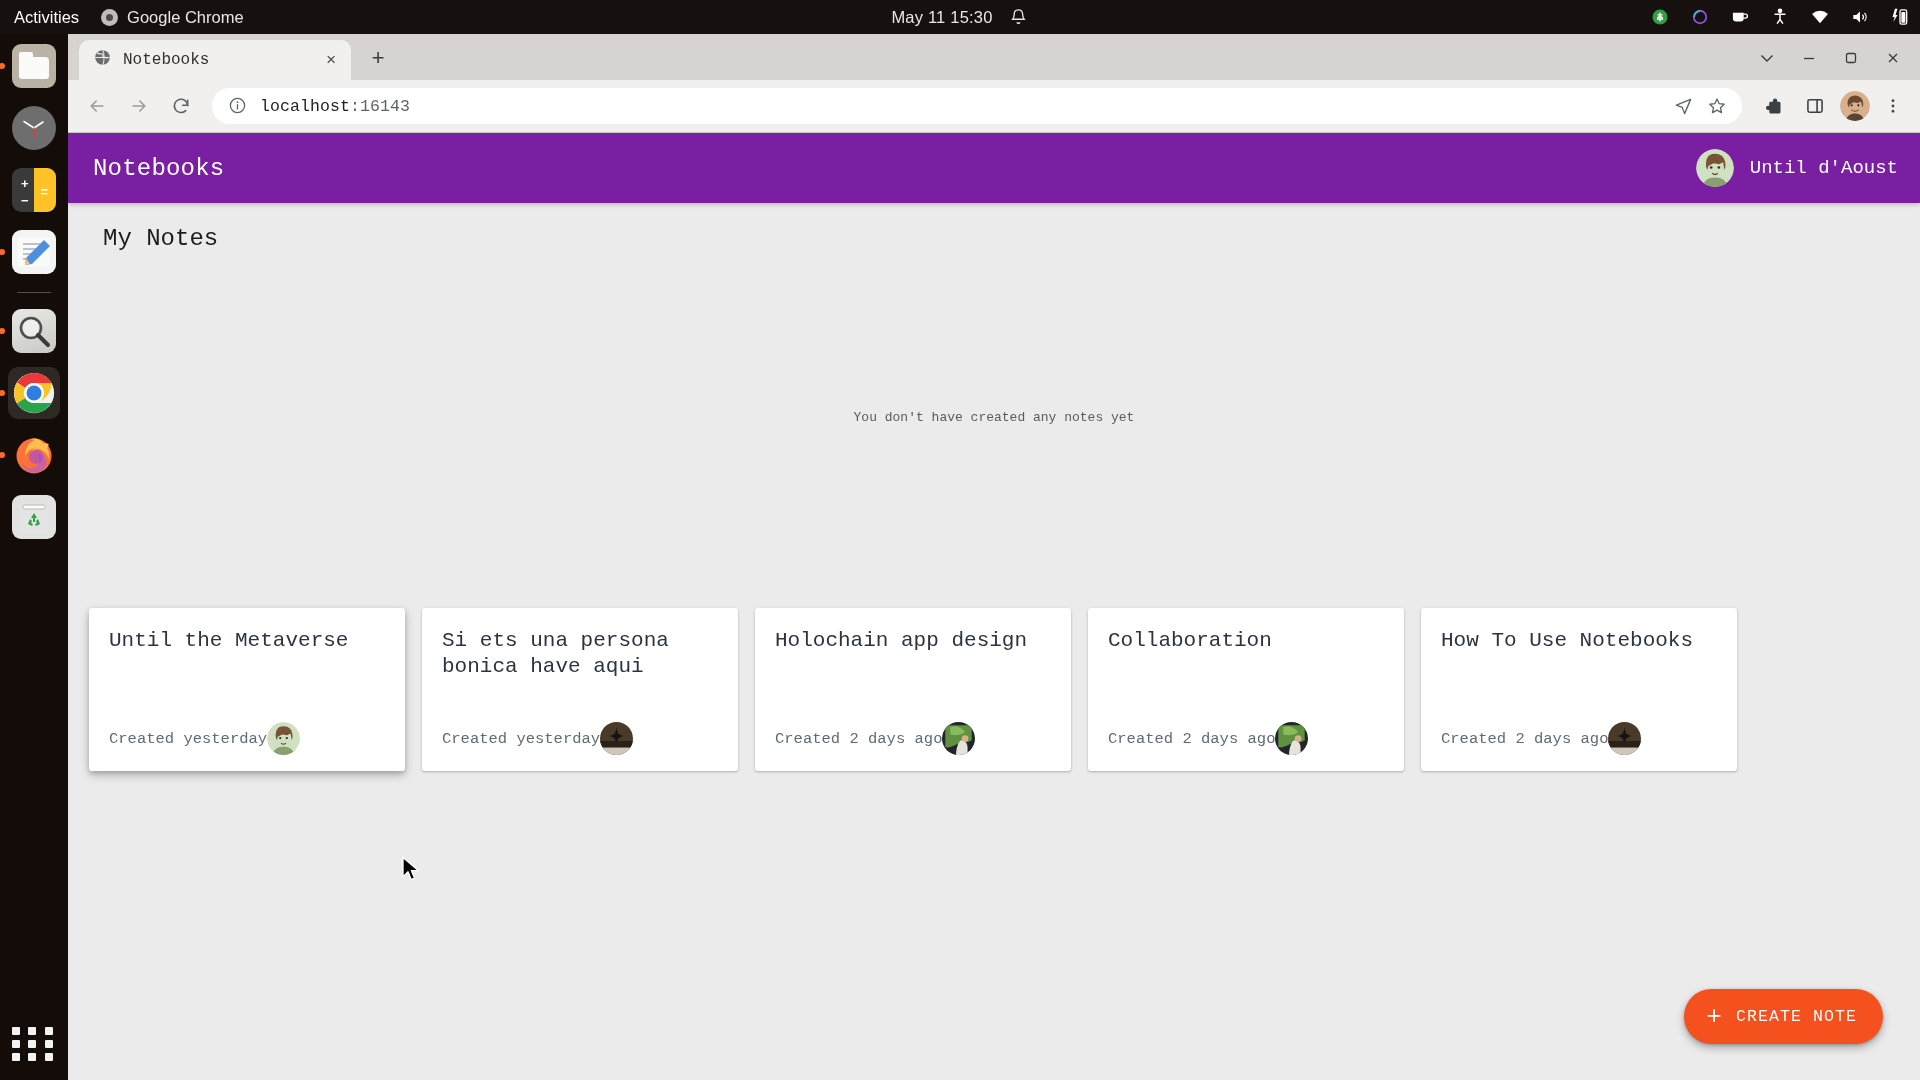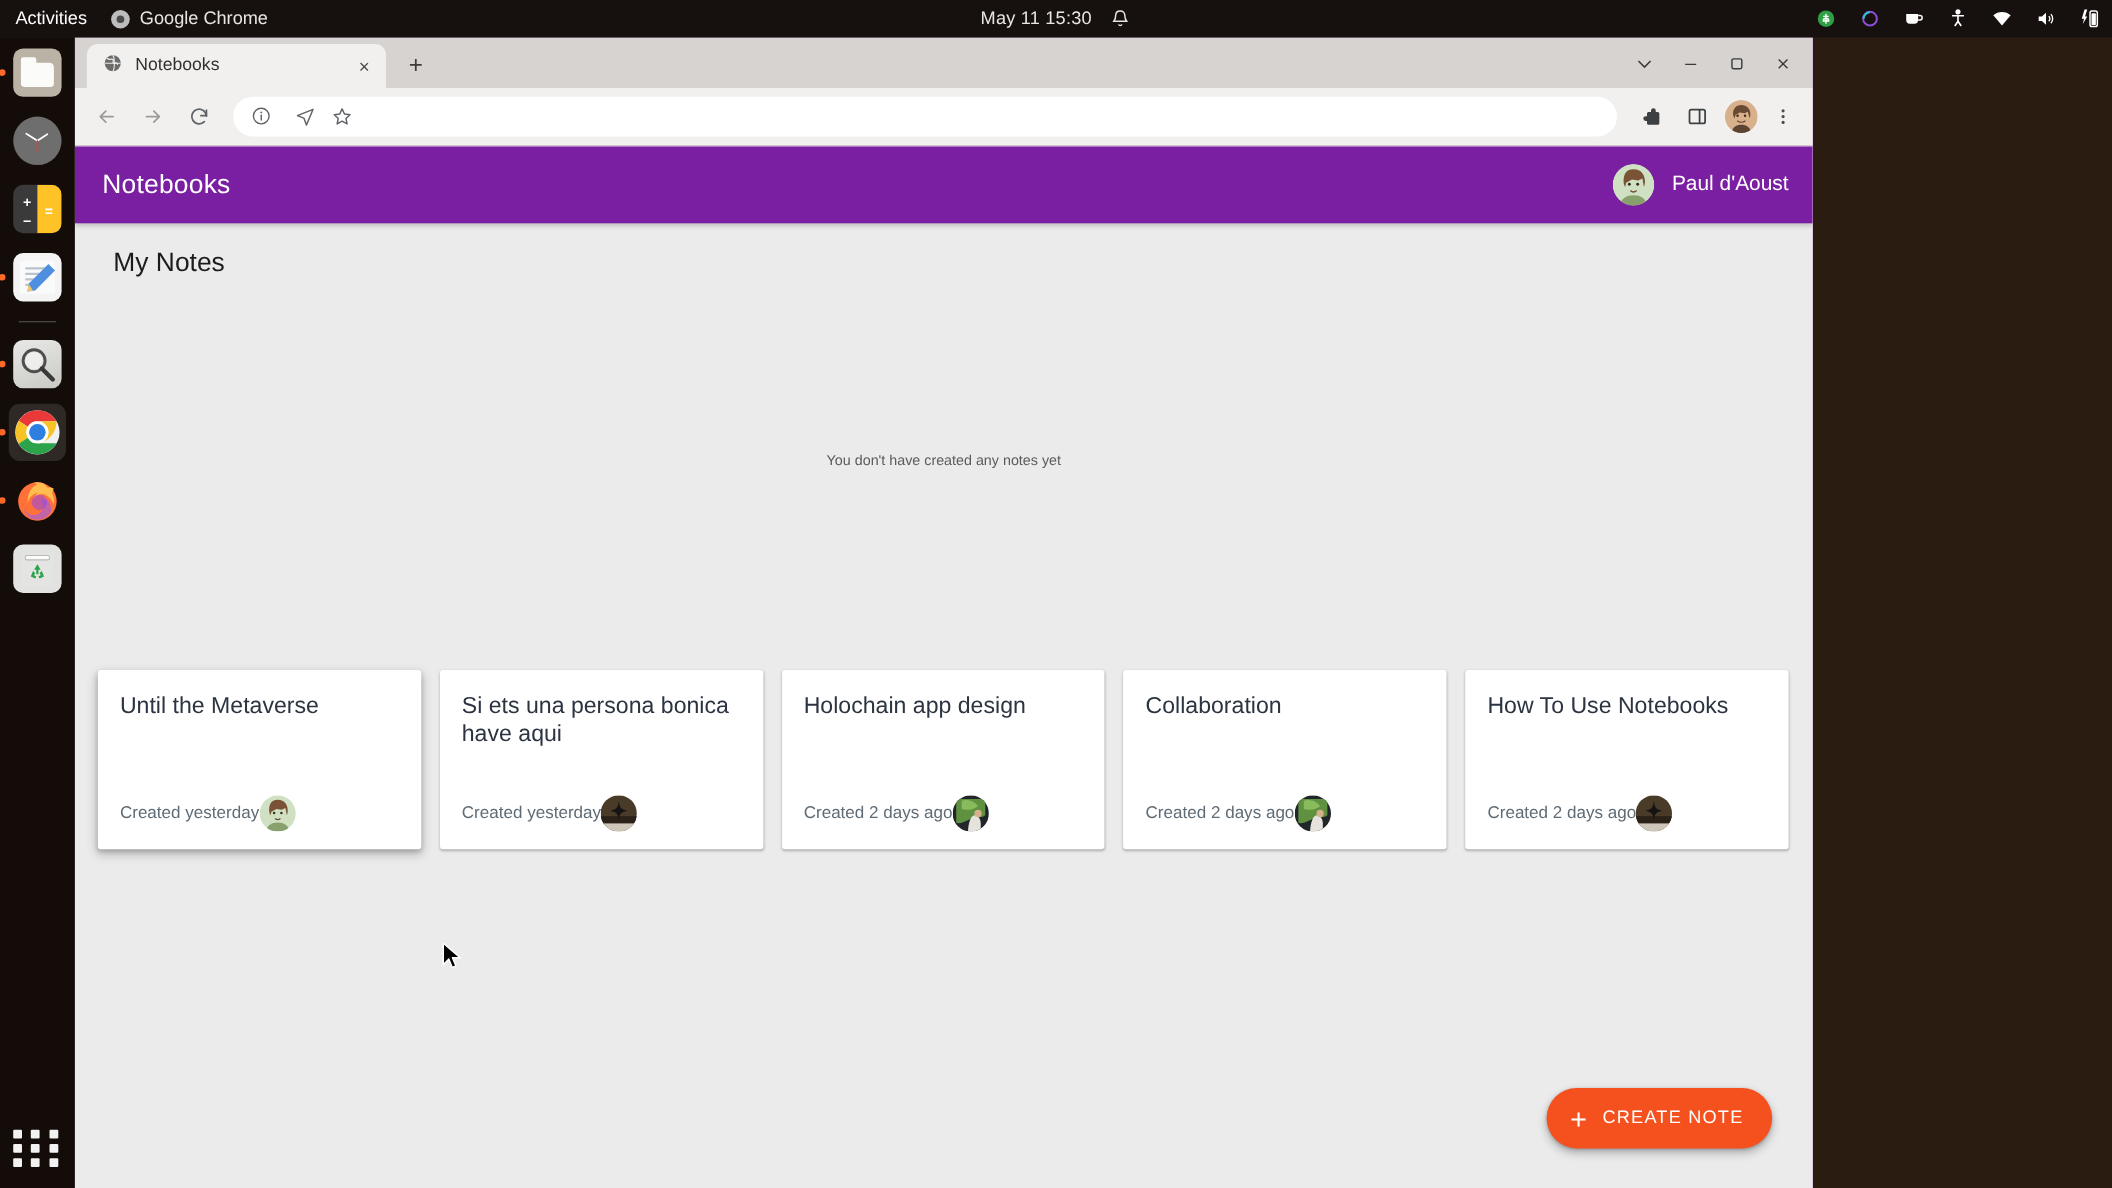--- a/index.html
+++ b/index.html
@@ -83,22 +83,22 @@
   .ic-trash { background: #e2e2e0; }
   #app-grid-button {
     position: absolute; bottom: 14px; width: 44px; height: 44px;
     display: grid; grid-template-columns: repeat(3,1fr); gap: 5px;
     align-content: center; justify-content: center;
   }
   #app-grid-button i { width: 8px; height: 8px; background: #f2f2f2; border-radius: 1px; display: block; }
 
   
   #browser-window {
-    position: absolute; left: 68px; top: 34px; width: 1580px; height: 1046px;
-    background: #f0abfc; overflow: hidden;
+    position: absolute; left: 68px; top: 34px; width: 1852px; height: 1046px;
+    background: #a3a3a3; overflow: hidden; font-family: Liberation Mono, monospace;
   }
   #tab-strip {
     height: 46px; background: #d6d3d0; display: flex; align-items: flex-end; position: relative;
   }
   #tab {
     margin-left: 11px; width: 272px; height: 40px; background: #f1f0ee;
     border-radius: 10px 10px 0 0; display: flex; align-items: center;
     padding: 0 8px 0 14px; gap: 11px;
   }
   #tab .tab-title {
@@ -427,20 +427,21 @@
     </span>
 
     <div id="omnibox">
       <span id="site-info-icon">
         <svg width="19" height="19" viewBox="0 0 24 24" fill="none" stroke="#5f6368" stroke-width="1.6">
             <circle cx="12" cy="12" r="9"></circle>
             <path d="M12 11v5.5" stroke-linecap="round"></path>
             <circle cx="12" cy="7.8" r="1.1" fill="#5f6368" stroke="none"></circle>
           </svg>
       </span>
+      <span id="url-text"><span>localhost</span><span class="url-suffix">:16143</span></span>
       <span class="omni-action">
         <svg width="19" height="19" viewBox="0 0 24 24" fill="none" stroke="#5f6368" stroke-width="1.7" stroke-linejoin="round">
             <path d="M21 3 3 10.2l7.4 2.9L13.4 21z"></path>
           </svg>
       </span>
       <span class="omni-action">
         <svg width="20" height="20" viewBox="0 0 24 24" fill="none" stroke="#5f6368" stroke-width="1.6" stroke-linejoin="round">
             <path d="m12 3.6 2.6 5.6 6 .7-4.4 4.1 1.2 6-5.4-3-5.4 3 1.2-6L3.4 9.9l6-.7z"></path>
           </svg>
       </span>
@@ -485,21 +486,21 @@
         <span id="user-avatar">
           <svg width="38" height="38" viewBox="0 0 40 40">
             <circle cx="20" cy="20" r="20" fill="#cfe0c3"></circle>
             <path d="M20 5c8 0 11 6 11 12 0 2-.5 4-1 5l-1.5-8-4 2-6-1-5.5 3-1 4c-.8-1.5-1.5-3.5-1.5-5C10.5 11 12 5 20 5z" fill="#7a5336"></path>
             <circle cx="16" cy="19.5" r="1.4" fill="#3b2a1d"></circle>
             <circle cx="24" cy="19.5" r="1.4" fill="#3b2a1d"></circle>
             <path d="M17 25.5c1.8 1.6 4.2 1.6 6 0" stroke="#6b4a33" stroke-width="1.3" fill="none"></path>
             <path d="M7 40c1-7 6-10 13-10s12 3 13 10z" fill="#88a06e"></path>
           </svg>
         </span>
-        <span id="user-name">Paul d'Aoust</span>
+        <span id="user-name">Until d'Aoust</span>
       </div>
     </div>
 
     <div id="my-notes-section">
       <div class="section-title">My Notes</div>
       <div id="my-notes-empty">You don't have created any notes yet</div>
     </div>
 
     <div id="all-notes-section">
       <div id="notes-grid">

